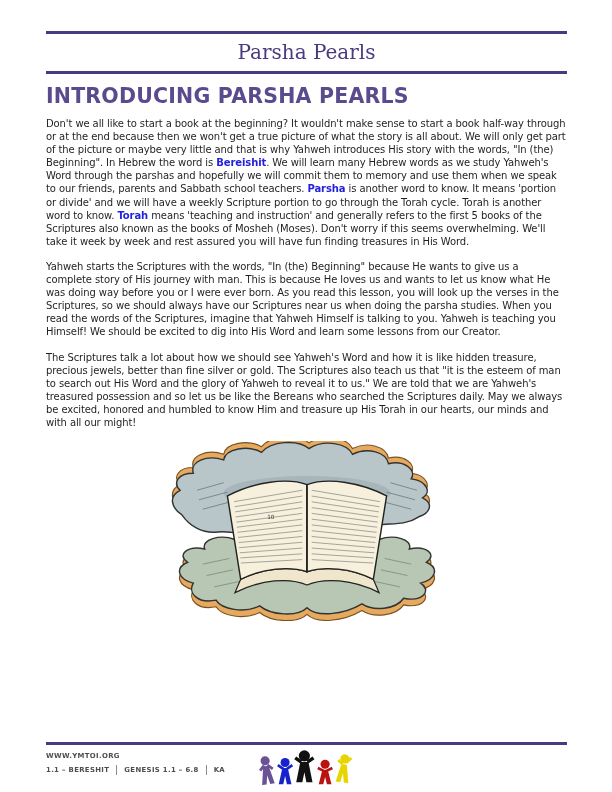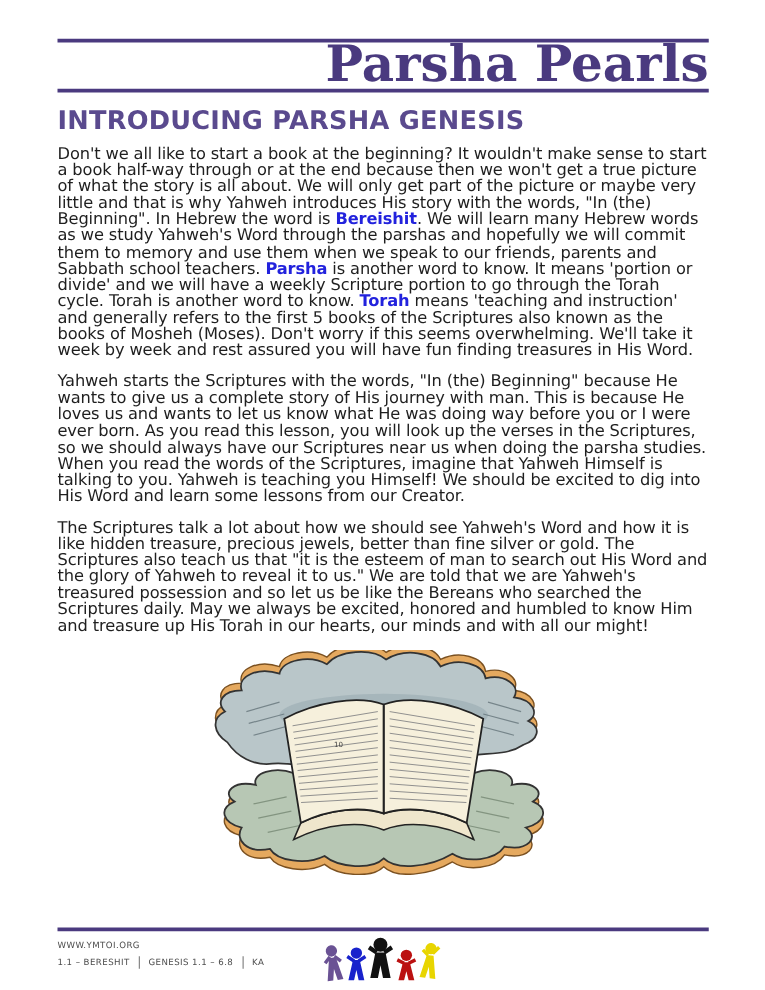--- a/index.html
+++ b/index.html
@@ -11,59 +11,59 @@
     font-family:"DejaVu Sans",sans-serif;
     overflow:hidden;
   }
   .content{
     position:absolute;left:46px;top:0;width:521px;
   }
   .rule{height:3px;background:#4a3a7f;}
   .rule.top{margin-top:31px;}
   .rule.bottom{margin-top:2px;}
   .doc-title{
-    text-align:right;
+    text-align:center;
     color:#4a3a7f;
-    font-size:40px;
-    font-weight:bold;
+    font-size:20px;
+    font-weight:normal;
     line-height:34px;
     margin:1px 0 0 0;
     font-family:"DejaVu Serif","Liberation Serif",serif;
     letter-spacing:0px;
   }
   .section-heading{
     color:#5a4a8e;
     font-size:20.5px;
     font-weight:bold;
     letter-spacing:0.2px;
     margin:10px 0 9px 0;
     font-family:"DejaVu Sans","Liberation Sans",sans-serif;
   }
   .body-para{
     color:#1f1f1f;
-    font-size:13px;
+    font-size:10px;
     line-height:13.1px;
     letter-spacing:-0.1px;
     margin:0 0 12px 0;
     text-align:left;
   }
   .kw{color:#2222dd;font-weight:bold;}
   .illustration-wrap{
     text-align:center;
     margin-top:2px;
   }
   
   .footer-rule{
     position:absolute;left:46px;right:45px;top:742px;
     height:3px;background:#4a3a7f;
   }
   .footer{
     position:absolute;left:46px;right:45px;top:752px;
     display:flex;justify-content:space-between;align-items:center;
-    font-size:6.9px;letter-spacing:0.35px;color:#4d4d4d;font-weight:normal;
+    font-size:6.9px;letter-spacing:0.35px;color:#4d4d4d;font-weight:bold;
     text-transform:uppercase;
     gap:44px;
   }
   .footer .line{margin-bottom:5px;display:flex;align-items:center;}
   .footer .right{text-align:right;}
   .footer .right .line{display:block;}
   .sep{
     display:inline-block;width:0;height:10px;
     border-left:1px solid #8a8a8a;margin:0 7px;vertical-align:middle;
   }
@@ -75,21 +75,21 @@
 </head>
 <body>
 
 <div class="page">
   <div class="content">
 
     <div class="rule top"></div>
     <div class="doc-title">Parsha Pearls</div>
     <div class="rule bottom"></div>
 
-    <div class="section-heading">INTRODUCING PARSHA GENESIS</div>
+    <div class="section-heading">INTRODUCING PARSHA PEARLS</div>
 
     <div>
         <p class="body-para"><span>Don't we all like to start a book at the beginning? It wouldn't make sense to start a book half-way through or at the end because then we won't get a true picture of what the story is all about. We will only get part of the picture or maybe very little and that is why Yahweh introduces His story with the words, "In (the) Beginning". In Hebrew the word is </span><span class="kw">Bereishit</span><span>. We will learn many Hebrew words as we study Yahweh's Word through the parshas and hopefully we will commit them to memory and use them when we speak to our friends, parents and Sabbath school teachers. </span><span class="kw">Parsha</span><span> is another word to know. It means 'portion or divide' and we will have a weekly Scripture portion to go through the Torah cycle. Torah is another word to know. </span><span class="kw">Torah</span><span> means 'teaching and instruction' and generally refers to the first 5 books of the Scriptures also known as the books of Mosheh (Moses). Don't worry if this seems overwhelming. We'll take it week by week and rest assured you will have fun finding treasures in His Word.</span></p>
         <p class="body-para"><span>Yahweh starts the Scriptures with the words, "In (the) Beginning" because He wants to give us a complete story of His journey with man. This is because He loves us and wants to let us know what He was doing way before you or I were ever born. As you read this lesson, you will look up the verses in the Scriptures, so we should always have our Scriptures near us when doing the parsha studies. When you read the words of the Scriptures, imagine that Yahweh Himself is talking to you. Yahweh is teaching you Himself! We should be excited to dig into His Word and learn some lessons from our Creator.</span></p>
         <p class="body-para"><span>The Scriptures talk a lot about how we should see Yahweh's Word and how it is like hidden treasure, precious jewels, better than fine silver or gold. The Scriptures also teach us that "it is the esteem of man to search out His Word and the glory of Yahweh to reveal it to us." We are told that we are Yahweh's treasured possession and so let us be like the Bereans who searched the Scriptures daily. May we always be excited, honored and humbled to know Him and treasure up His Torah in our hearts, our minds and with all our might!</span></p>
       </div>
 
     <div class="illustration-wrap">
       <svg width="296" height="180" viewBox="0 0 300 190">
 

